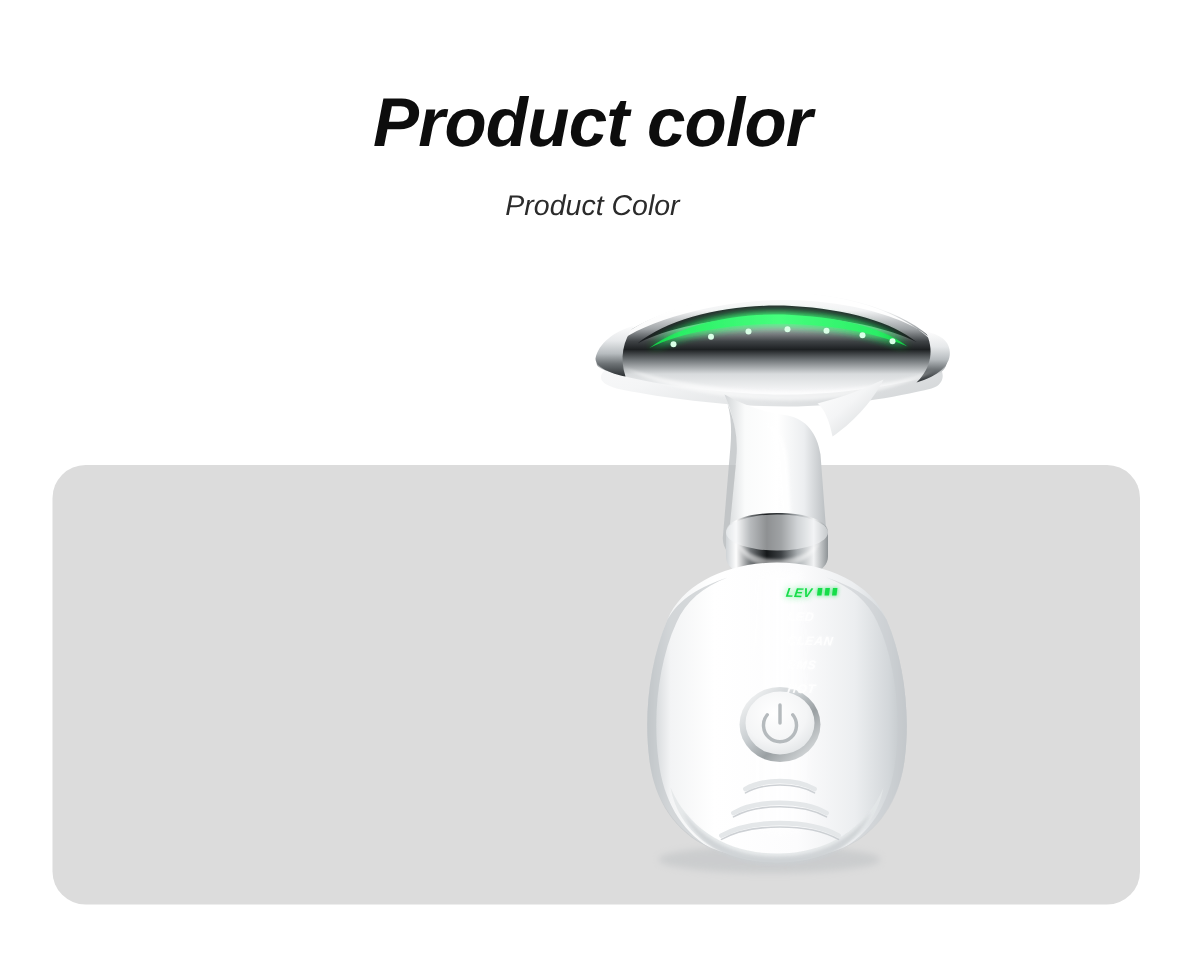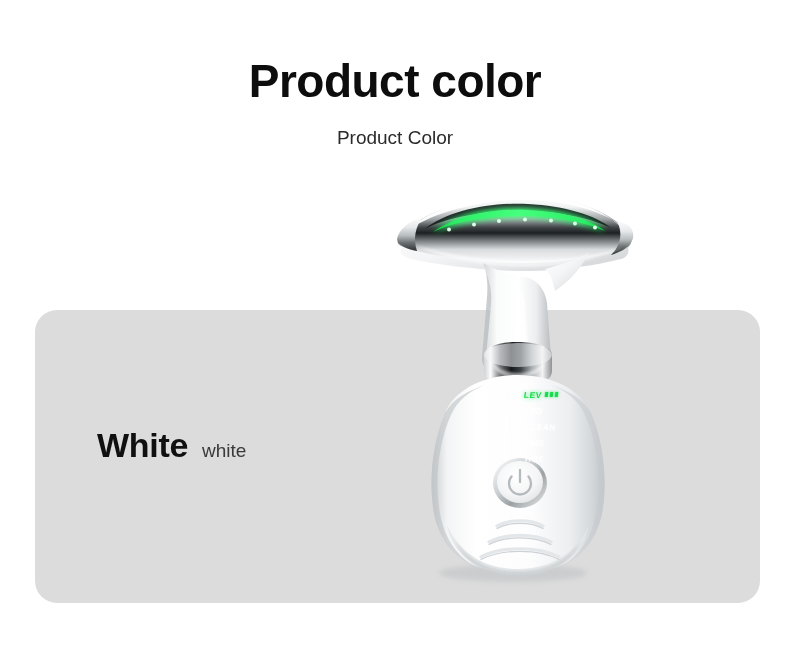--- a/index.html
+++ b/index.html
@@ -3,21 +3,21 @@
 <meta charset="utf-8">
 <style>
   html,body{margin:0;padding:0;}
   body{
     width:790px;height:651px;
     background:#ffffff;
     font-family:"Liberation Sans", sans-serif;
     overflow:hidden;
     position:relative;
   }
-  .page{position:absolute;inset:0;}
+  .page{position:absolute;inset:0;font-style:italic;}
 
   
   .header{position:absolute;left:0;top:0;width:790px;text-align:center;}
   .title{
     font-size:46px;font-weight:700;color:#0d0d0d;
     letter-spacing:-0.5px;line-height:1;
     margin-top:58px;
   }
   .subtitle{
     font-size:19px;font-weight:300;color:#2b2b2b;
@@ -95,24 +95,20 @@
 
 <div class="page">
 
   <div class="header">
     <div class="title">Product color</div>
     <div class="subtitle">Product Color</div>
   </div>
 
   <div class="panel"></div>
 
-  <div class="color-label">
-    <span class="color-name">White</span>
-    <span class="color-sub">white</span>
-  </div>
 
   <div class="device">
     <svg viewBox="0 0 260 400" xmlns="http://www.w3.org/2000/svg">
       <defs>
 
         <linearGradient id="chromeHead" x1="0" y1="0" x2="0" y2="1">
           <stop offset="0%" stop-color="#ffffff"></stop>
           <stop offset="18%" stop-color="#f2f3f4"></stop>
           <stop offset="36%" stop-color="#9fa3a6"></stop>
           <stop offset="48%" stop-color="#3f4346"></stop>

